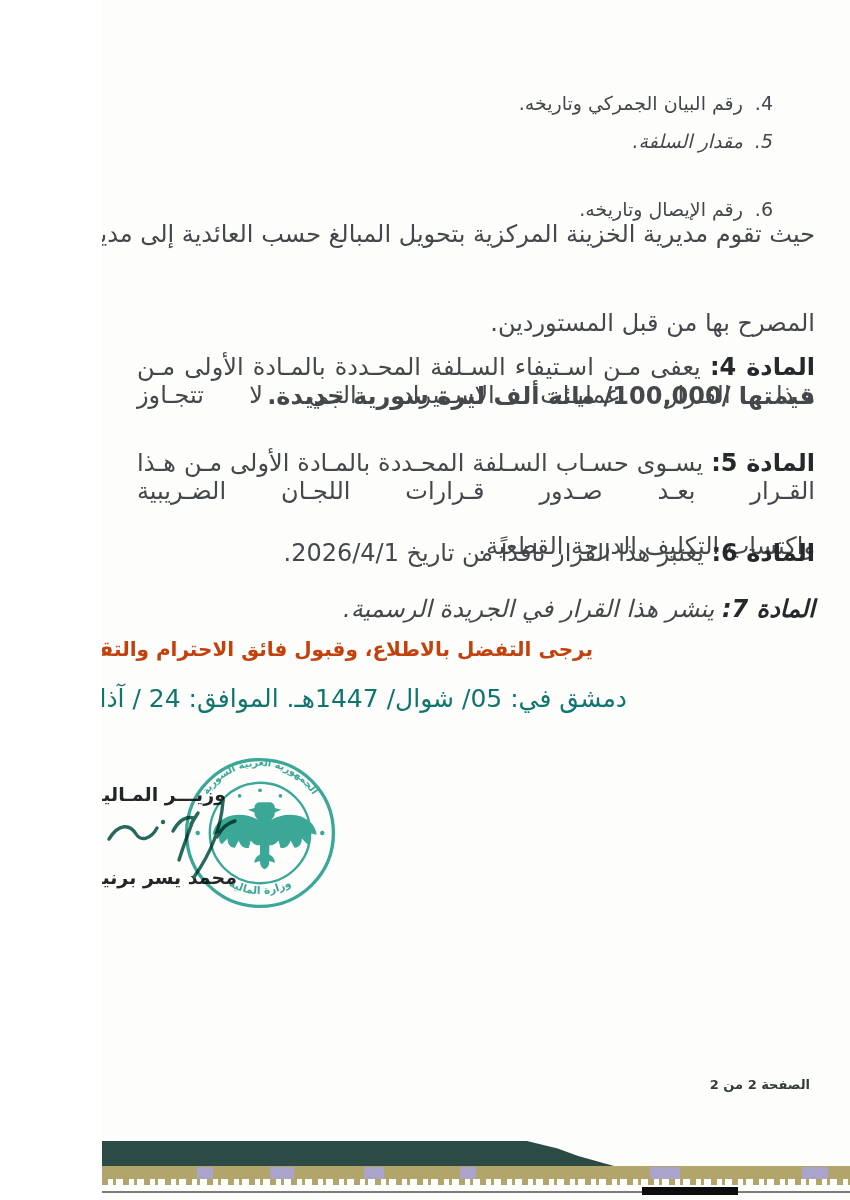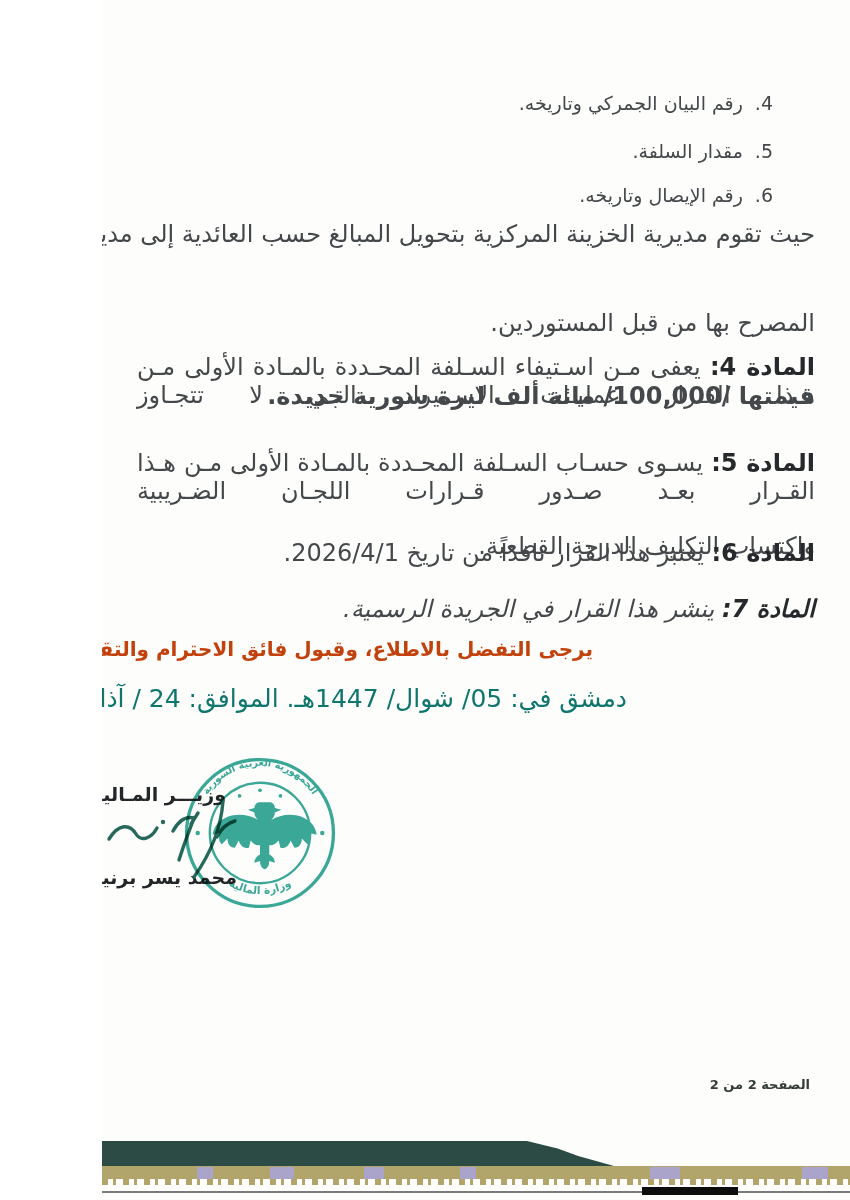--- a/index.html
+++ b/index.html
@@ -46,24 +46,24 @@
   .scanblack{left:540px;top:1187px;width:96px;height:8px;background:#0d0d0d;}
 </style>
 </head>
 <body>
 
 <div class="page">
 
   <div class="abs list-item" style="top:92px;">
     <span class="num">4.</span><span>رقم البيان الجمركي وتاريخه.</span>
   </div>
-  <div class="abs list-item" style="top:140px;">
+  <div class="abs list-item" style="top:130px;font-style:italic;">
     <span class="num">5.</span><span>مقدار السلفة.</span>
   </div>
-  <div class="abs list-item" style="top:184px;">
+  <div class="abs list-item" style="top:198px;">
     <span class="num">6.</span><span>رقم الإيصال وتاريخه.</span>
   </div>
 
   <div class="abs line rline" style="top:220px;">حيث تقوم مديرية الخزينة المركزية بتحويل المبالغ حسب العائدية إلى مديريات المالية في المحافظات.</div>
 
   <div class="abs line rline" style="top:309px;">المصرح بها من قبل المستوردين.</div>
 
   <div class="abs line jline" style="top:353px;">
     <span class="b">المادة 4:</span>
     <span>يعفى مـن اسـتيفاء السـلفة المحـددة بالمـادة الأولى مـن هـذا القـرار عمليـات الاسـتيراد التـي لا تتجـاوز</span>

